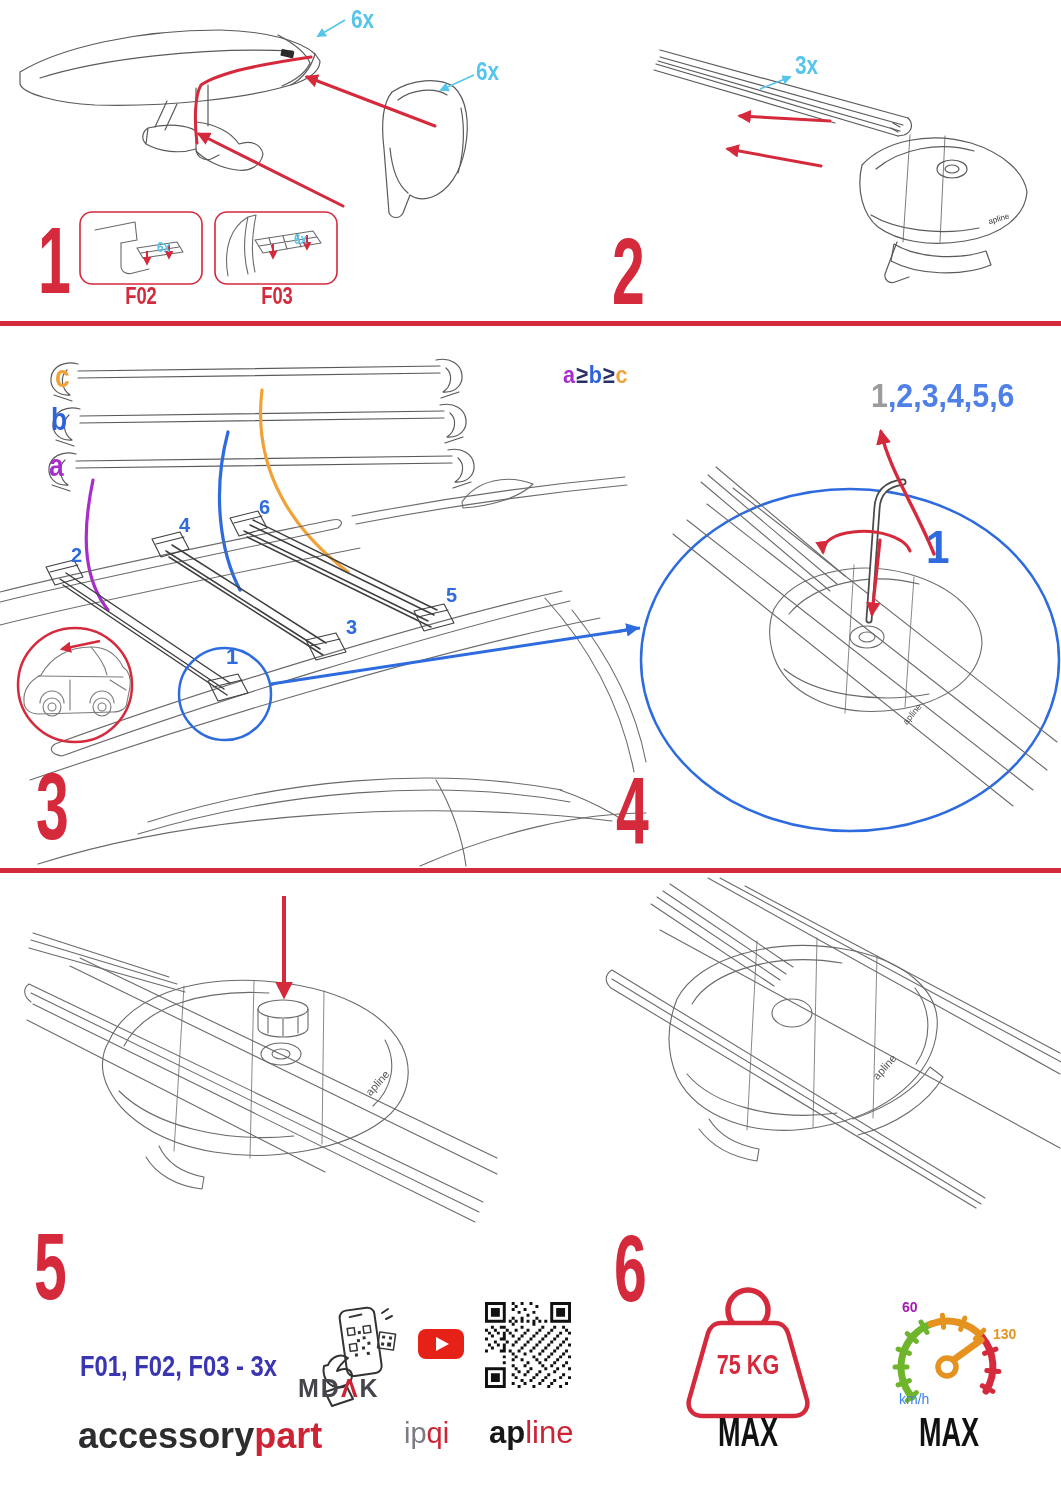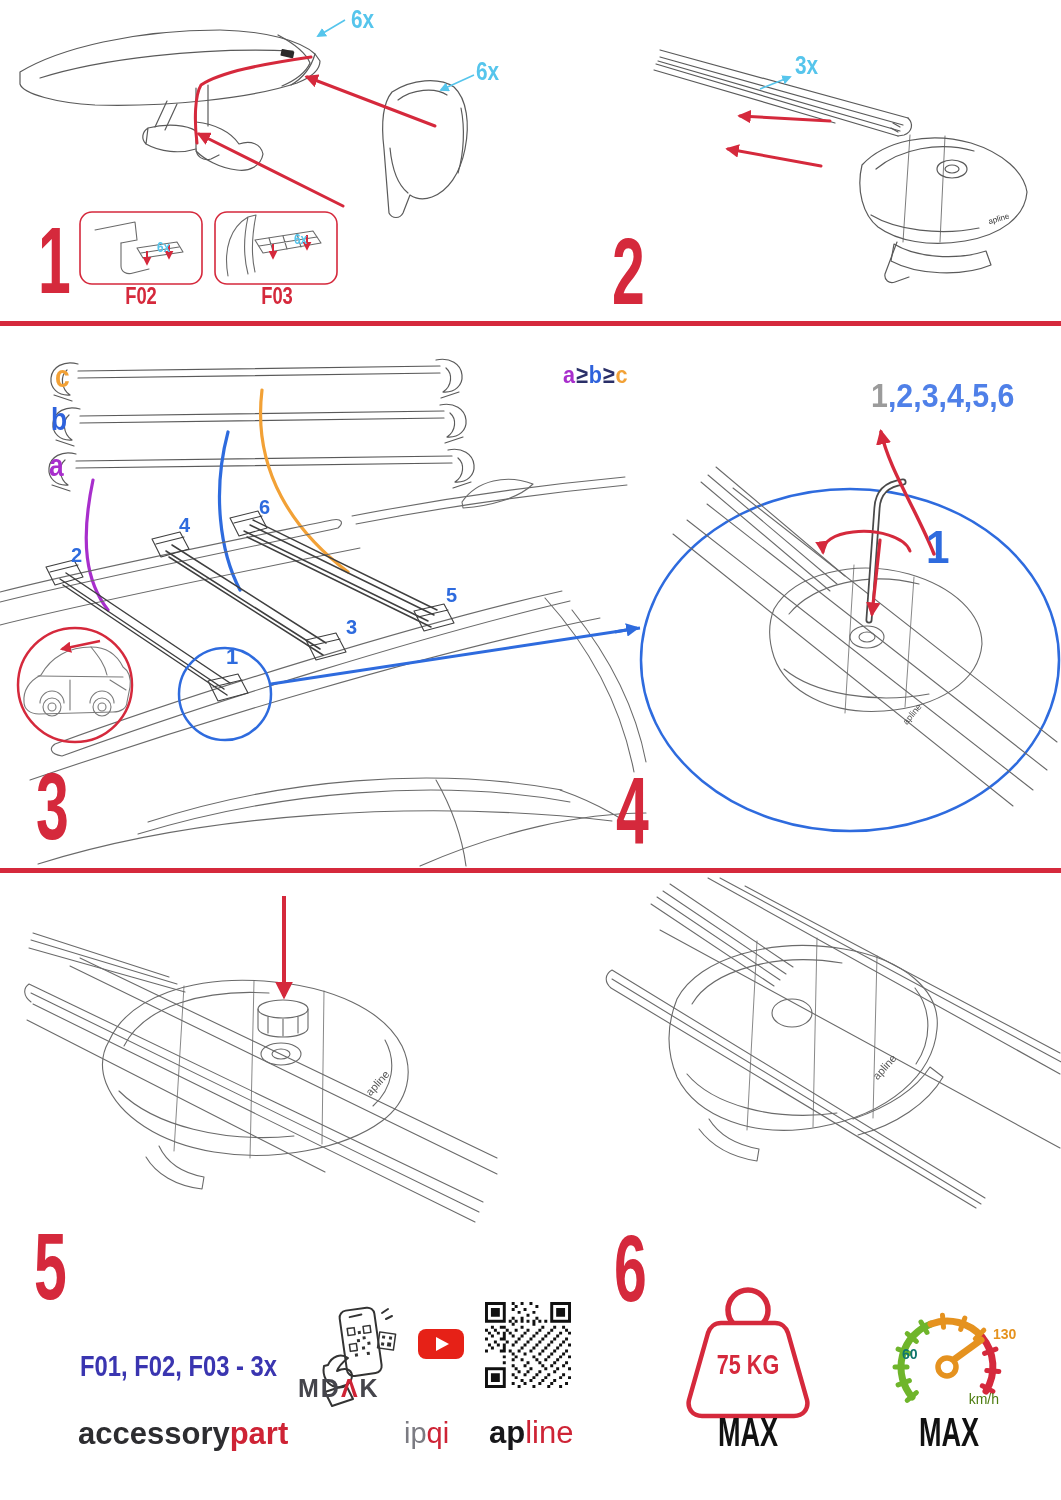--- a/index.html
+++ b/index.html
@@ -12,31 +12,31 @@
   .qty{color:#56C5EC;font-weight:700;font-size:26px;transform:scaleX(0.8);transform-origin:left top;}
   .qty-s{color:#56C5EC;font-weight:700;font-size:14px;transform:scaleX(0.85);transform-origin:left top;}
   .fcode{color:#D5293C;font-weight:700;font-size:23px;width:60px;text-align:center;
          transform:scaleX(0.8);transform-origin:center top;}
   .barlab{font-weight:700;font-size:31px;transform:scaleX(0.85);transform-origin:left top;}
   .formula{font-weight:700;font-size:24px;transform:scaleX(0.9);transform-origin:left top;letter-spacing:1px;}
   .roofnum{color:#2E6BDE;font-weight:700;font-size:20px;}
   .seq{font-weight:700;font-size:33px;transform:scaleX(0.92);transform-origin:left top;}
   .callout1{color:#2E6BDE;font-weight:700;font-size:47px;transform:scaleX(0.9);transform-origin:left top;}
   .partsnote{color:#3A35B0;font-weight:700;font-size:29px;transform:scaleX(0.82);transform-origin:left top;}
-  .brand1{font-weight:700;font-size:31px;transform:scaleX(0.9);transform-origin:left top;color:#2d2d30;}
+  .brand1{font-weight:700;font-size:36px;transform:scaleX(0.9);transform-origin:left top;color:#2d2d30;}
   .brand2{font-weight:700;font-size:25px;letter-spacing:2px;color:#45454c;}
   .brand3{font-weight:400;font-size:29px;color:#7b7b82;}
   .brand4{font-weight:700;font-size:31px;transform:scaleX(0.9);transform-origin:left top;color:#17171a;}
   .red{color:#CE2335;}
   .maxlab{color:#111;font-weight:700;font-size:41px;width:100px;text-align:center;
           transform:scaleX(0.66);transform-origin:center top;}
   .kg{color:#D5293C;font-weight:700;font-size:27px;width:100px;text-align:center;
       transform:scaleX(0.8);transform-origin:center top;}
-  .kmh{color:#4d7c0f;font-size:14px;width:100px;text-align:right;}
-  .sp60{color:#0f766e;font-weight:700;font-size:14px;margin-top:47px;}
+  .kmh{color:#3b82f6;font-size:14px;width:100px;text-align:left;}
+  .sp60{color:#a21caf;font-weight:700;font-size:14px;}
   .sp120{color:#E5921F;font-weight:700;font-size:14px;}
   svg{position:absolute;overflow:visible;}
   svg text{font-family:"Liberation Sans",sans-serif;}
 </style>
 </head>
 <body>
 
 <div class="page">
 
   <div class="hr" style="top:321px"></div>

